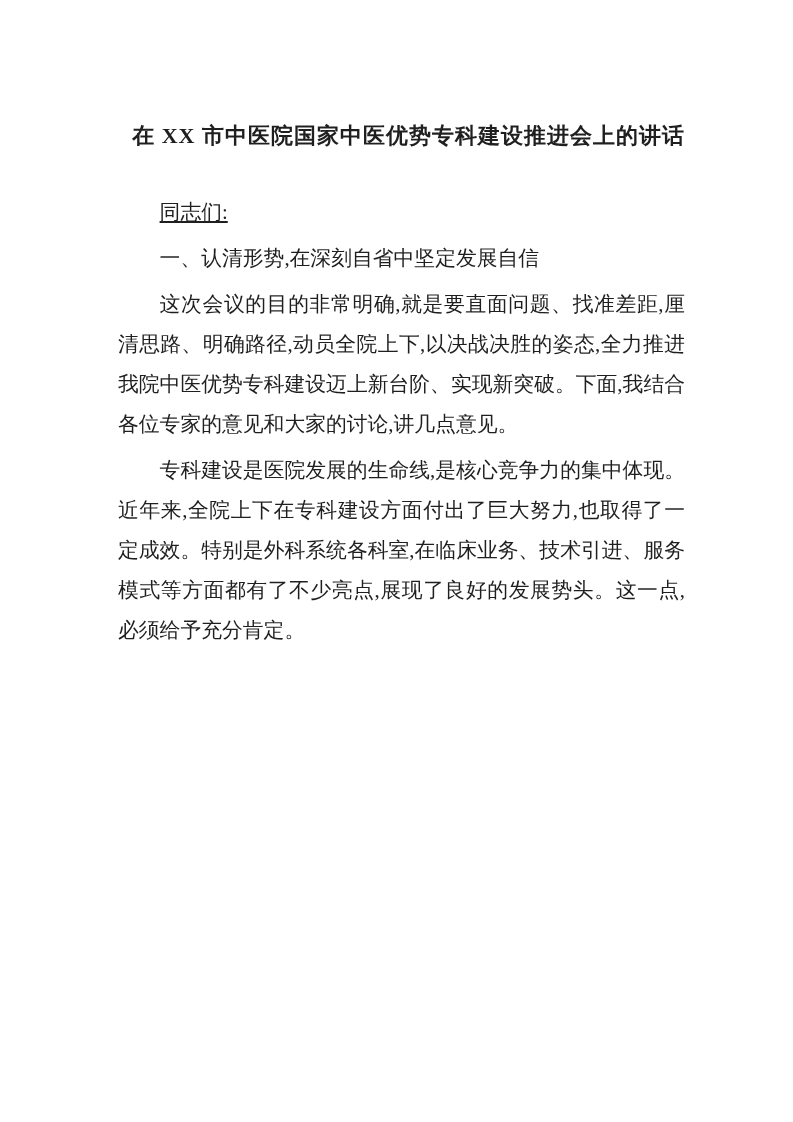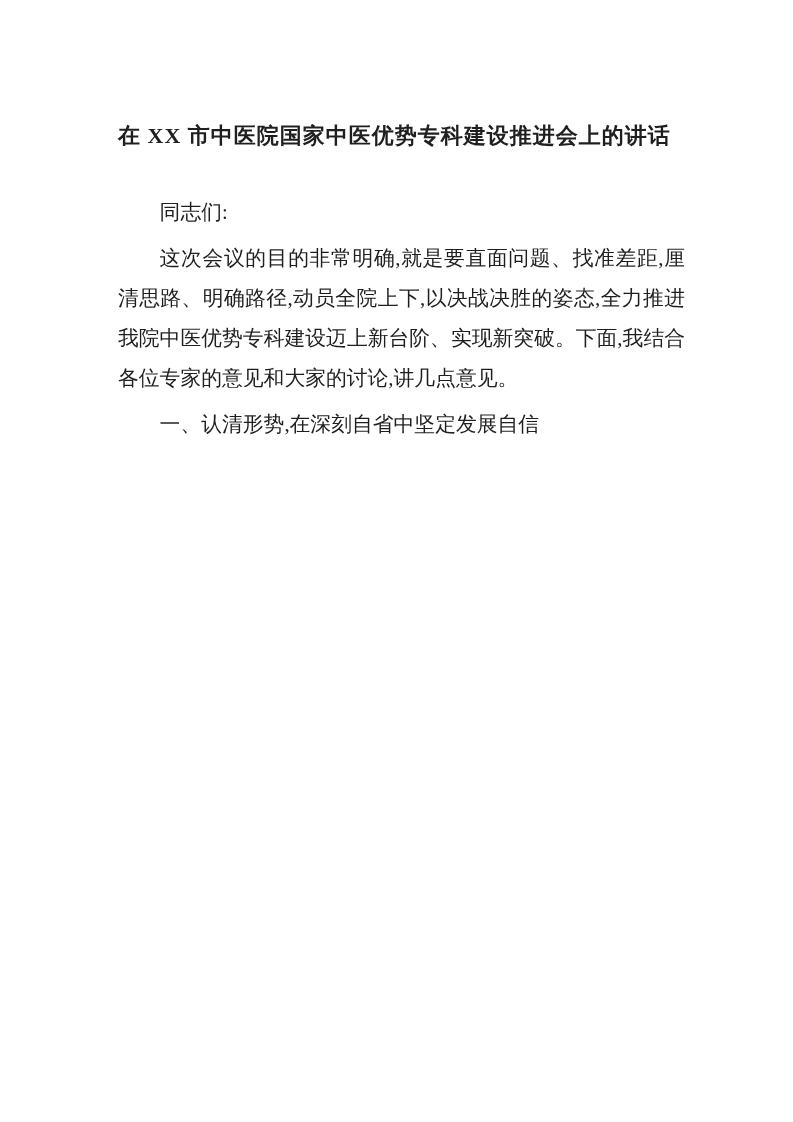--- a/index.html
+++ b/index.html
@@ -16,50 +16,52 @@
     box-sizing: border-box;
     padding: 116px 108px 0 118px;
     overflow: hidden;
     font-family: "Liberation Serif", "DejaVu Serif", serif;
     color: #1f1f1f;
   }
   .doc-title {
     font-size: 22px;
     font-weight: bold;
     line-height: 40px;
-    text-align: left;
+    text-align: right;
     letter-spacing: 1px;
     white-space: nowrap;
   }
   .doc-body {
     margin-top: 36px;
   }
   .para {
     font-size: 20.8px;
     line-height: 40px;
     margin: 0 0 6px 0;
     text-align: justify;
     text-align-last: left;
     text-justify: inter-character;
     text-indent: 2em;
     word-break: break-all;
   }
   .para.salutation {
     text-align: right;
+    text-decoration: underline;
   }
 </style>
 </head>
 <body>
 
 <div class="page">
   <div class="doc-title">在 XX 市中医院国家中医优势专科建设推进会上的讲话</div>
 
   <div class="doc-body">
     <p class="para salutation">同志们:</p>
 
 
+    <p class="para">一、认清形势,在深刻自省中坚定发展自信</p>
+
     <p class="para">这次会议的目的非常明确,就是要直面问题、找准差距,厘清思路、明确路径,动员全院上下,以决战决胜的姿态,全力推进我院中医优势专科建设迈上新台阶、实现新突破。下面,我结合各位专家的意见和大家的讨论,讲几点意见。</p>
 
-    <p class="para">一、认清形势,在深刻自省中坚定发展自信</p>
-
+    <p class="para">专科建设是医院发展的生命线,是核心竞争力的集中体现。近年来,全院上下在专科建设方面付出了巨大努力,也取得了一定成效。特别是外科系统各科室,在临床业务、技术引进、服务模式等方面都有了不少亮点,展现了良好的发展势头。这一点,必须给予充分肯定。</p>
 
   </div>
 </div>
 
 </body></html>

